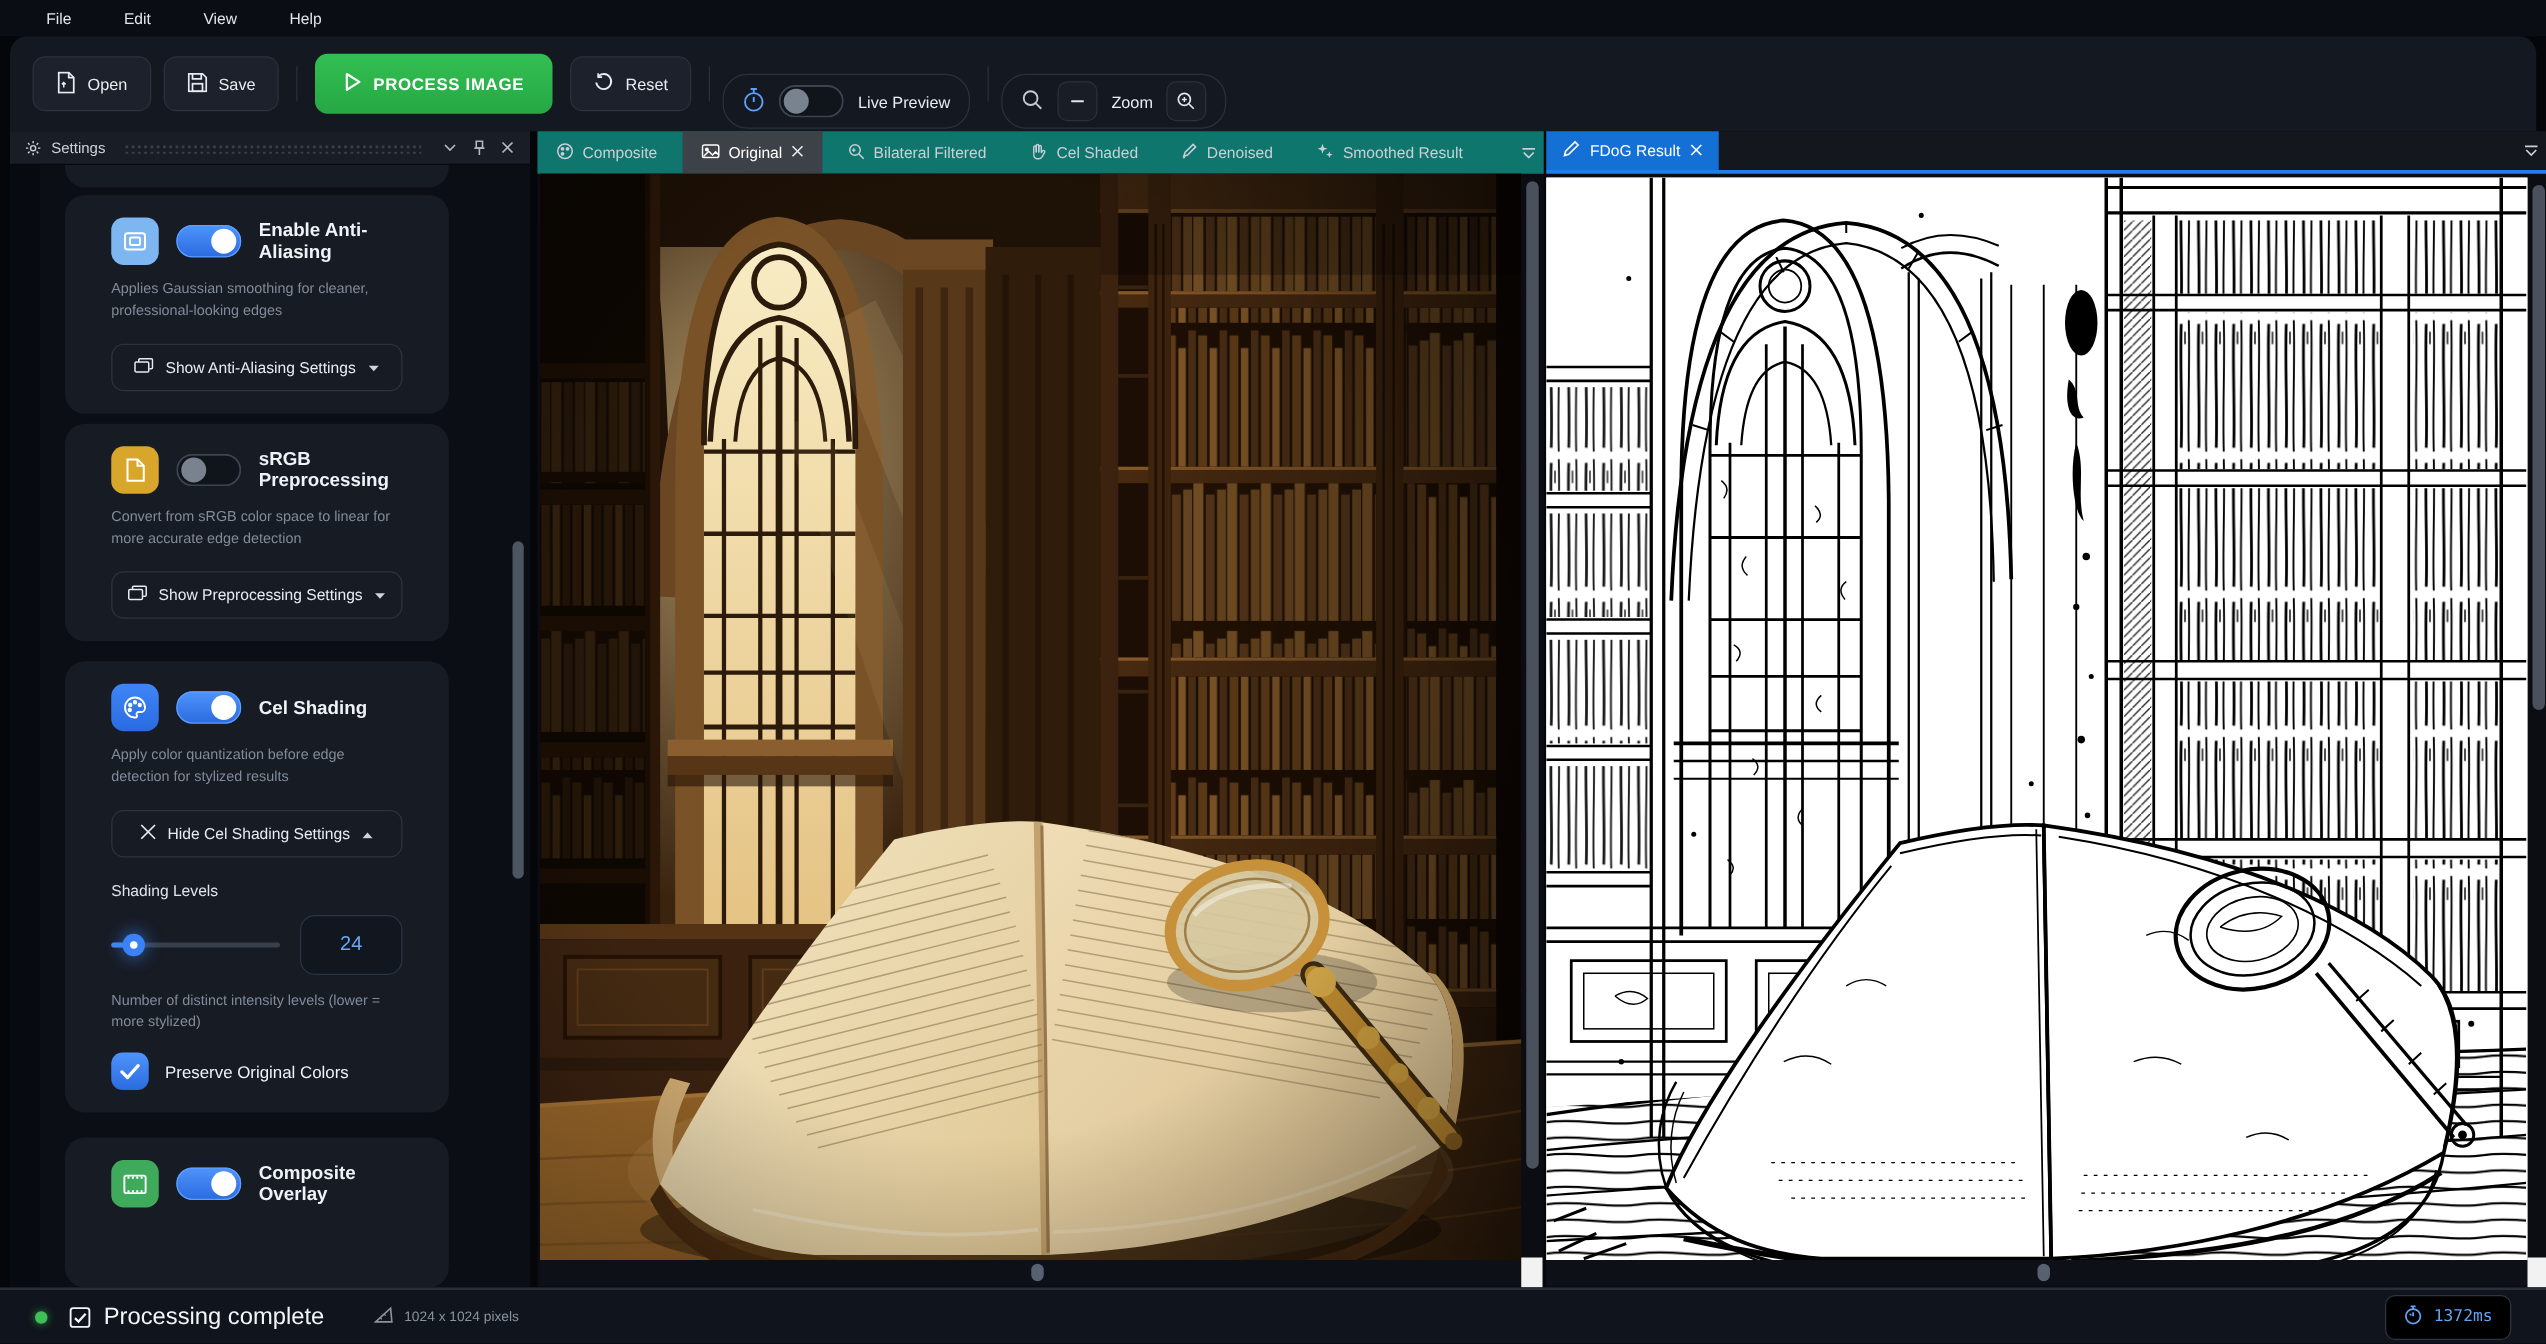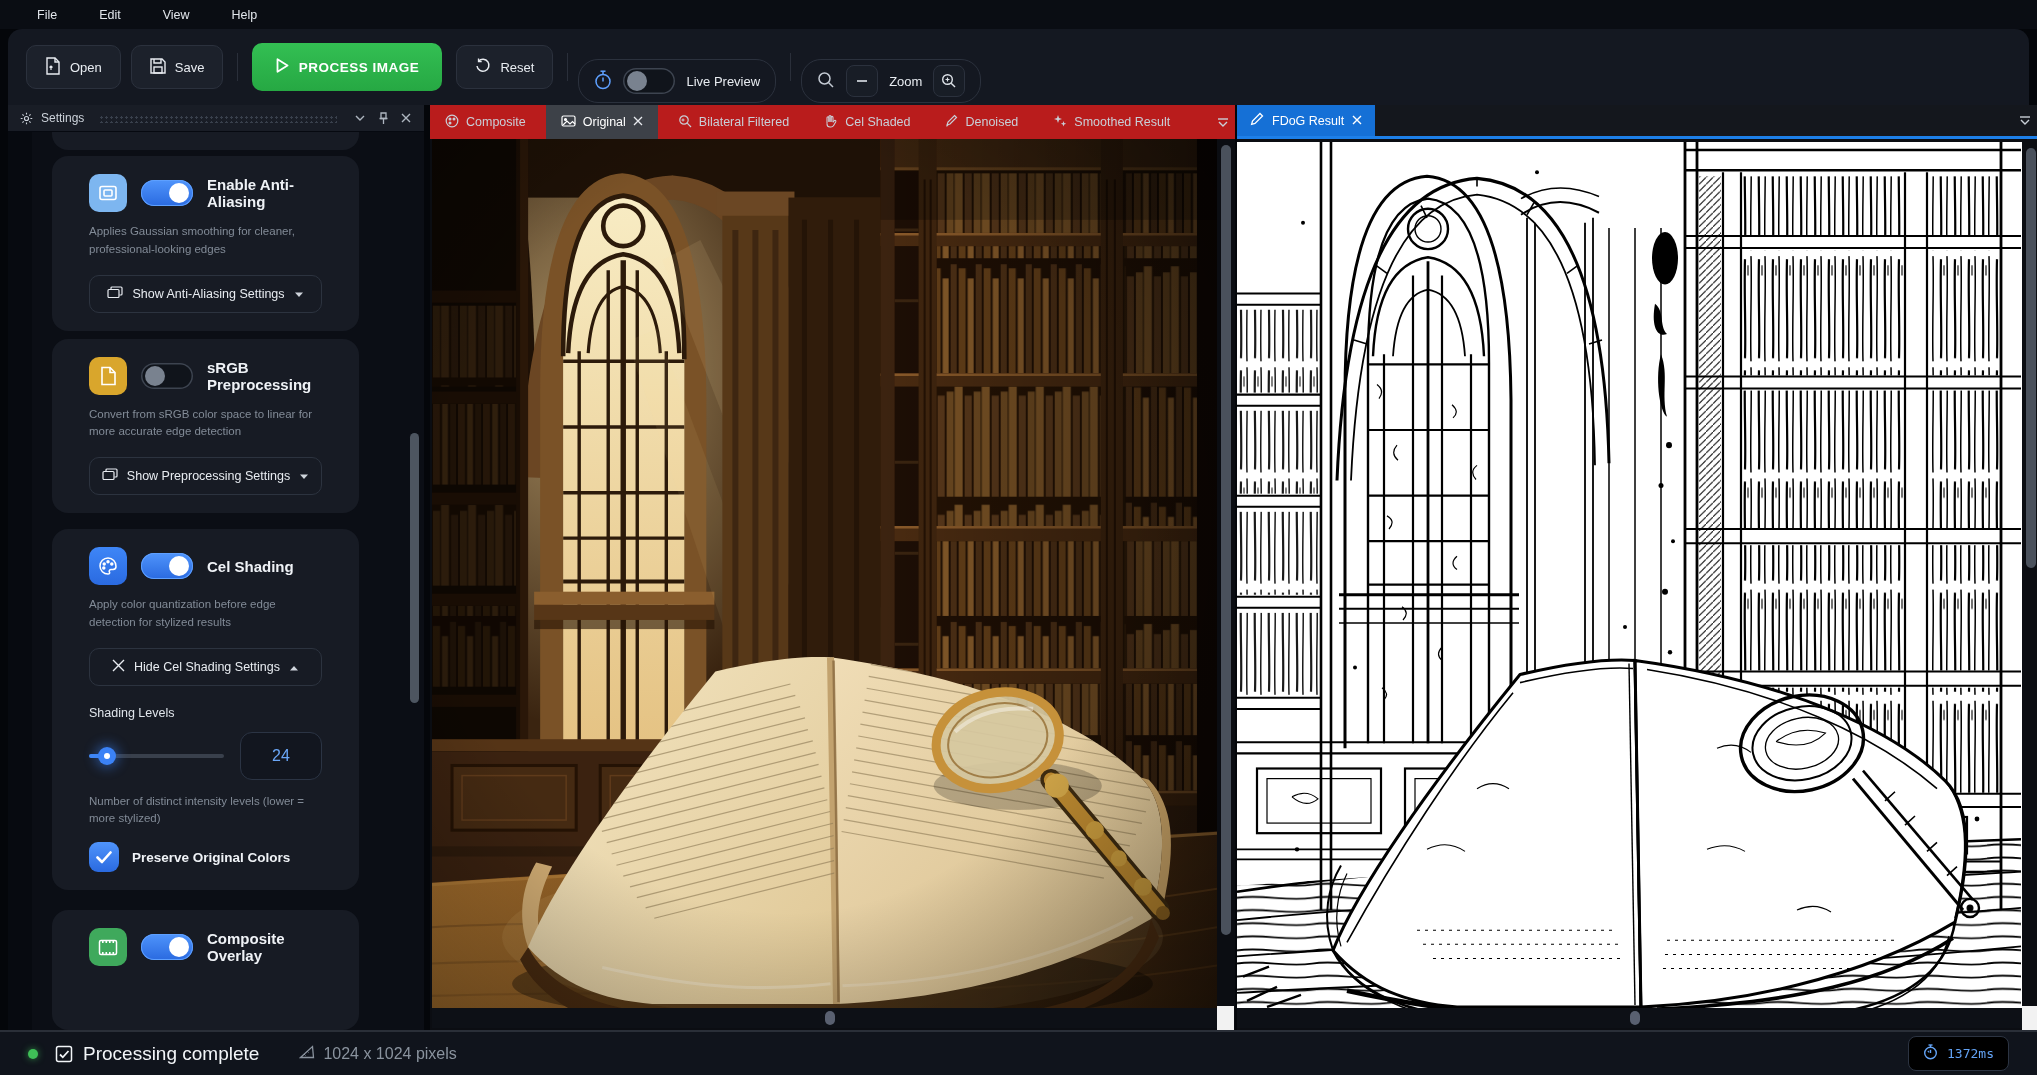--- a/index.html
+++ b/index.html
@@ -49,29 +49,29 @@
   .cdesc { margin-top:11px; font-size:11.5px; color:#828b97; line-height:1.55; }
   .cbtn { margin-top:16px; width:100%; height:38px; border-radius:10px; border:1px solid #2c333f; background:transparent; color:#e8ecf1; font-size:12.5px; display:flex; align-items:center; justify-content:center; gap:9px; }
   .sl-label { margin-top:20px; font-size:12.5px; color:#e0e5eb; }
   .sl-row { display:flex; align-items:center; gap:16px; margin-top:12px; }
   .sl-track { flex:1; height:4px; border-radius:2px; background:#39404c; position:relative; }
   .sl-fill { position:absolute; left:0; top:0; height:4px; width:13%; background:#3f87f6; border-radius:2px; }
   .sl-thumb { position:absolute; left:13%; top:50%; transform:translate(-50%,-50%); width:18px; height:18px; border-radius:50%; background:#3b82f6; box-shadow:0 0 12px 3px rgba(59,130,246,.45); display:grid; place-items:center; }
   .sl-thumb::after { content:""; width:6px; height:6px; border-radius:50%; background:#fff; }
   .sl-value { width:82px; height:48px; border-radius:12px; border:1px solid #2b3444; background:#12161f; display:grid; place-items:center; color:#6ba7f7; font-size:16px; flex:none; }
   .sl-note { margin-top:13px; font-size:11.5px; color:#828b97; line-height:1.5; }
-  .chk-row { display:flex; align-items:center; gap:13px; margin-top:15px;font-weight:bold; }
+  .chk-row { display:flex; align-items:center; gap:13px; margin-top:15px; }
   .chk { width:30px; height:30px; border-radius:9px; background:linear-gradient(180deg,#4f94fb,#2a6ae0); display:grid; place-items:center; flex:none; }
   .chk-label { font-size:13.5px; color:#eff2f6; }
   .mt8{margin-top:8px;} .mt16{margin-top:16px;} .mt20{margin-top:20px;} .mt6{margin-top:6px;}
   .pscroll { position:absolute; right:5px; top:328px; width:9px; height:270px; border-radius:5px; background:#4d5560; }
 
   
   .center { position:absolute; left:430px; top:105px; width:805px; height:925px; background:#0b0d12; }
-  .tabbar { position:relative; height:34px; background:#b91c1c; display:flex; align-items:stretch; font-size:12.5px; color:#c9cfd7; }
+  .tabbar { position:relative; height:34px; background:#0f766e; display:flex; align-items:stretch; font-size:12.5px; color:#c9cfd7; }
   .tab { display:flex; align-items:center; gap:7px; padding:0 15px; margin-right:5px; white-space:nowrap; }
   .tab.active { background:#3d4148; color:#fff; }
   .tab-overflow { position:absolute; right:6px; top:0; bottom:0; display:flex; align-items:center; color:#c9cfd7; }
   .viewport { position:absolute; left:2px; right:18px; top:34px; bottom:22px; background:#0a0c10; }
   .viewport svg { display:block; width:100%; height:100%; }
   .vscroll { position:absolute; right:2px; top:36px; bottom:26px; width:14px; background:#0b0d12; }
   .vthumb { position:absolute; left:2px; width:10px; border-radius:5px; background:#4a515c; }
   .hscroll { position:absolute; left:2px; right:18px; bottom:2px; height:20px; background:#0d1016; }
   .hthumb { position:absolute; left:50%; top:3px; width:10px; height:14px; border-radius:7px; background:#596070; }
   .corner { position:absolute; right:1px; bottom:0; width:17px; height:24px; background:#f2f2f2; }
@@ -83,21 +83,21 @@
   .viewport2 { position:absolute; left:0; right:15px; top:37px; bottom:22px; background:#ffffff; }
   .viewport2 svg { display:block; width:100%; height:100%; }
   .vscroll2 { position:absolute; right:0; top:39px; bottom:26px; width:13px; background:#0b0d12; }
   .corner2 { position:absolute; right:0; bottom:0; width:15px; height:24px; background:#f2f2f2; }
 
   
   .statusbar { position:absolute; left:0; right:0; bottom:0; height:45px; background:#10141c; border-top:2px solid #2a2f38; display:flex; align-items:center; padding:0 28px; }
   .sdot { width:10px; height:10px; border-radius:50%; background:#3fbf57; box-shadow:0 0 7px rgba(63,191,87,.7); margin-right:17px; }
   .schk { display:grid; place-items:center; margin-right:10px; color:#f2f5f8; }
   .stext { font-size:19px; color:#f2f5f8; margin-right:40px; }
-  .sdim { display:flex; align-items:center; gap:8px; color:#8a939e; font-size:16px; }
+  .sdim { display:flex; align-items:center; gap:8px; color:#8a939e; font-size:11px; }
   .sspacer { flex:1; }
   .timing { display:flex; align-items:center; gap:9px; border:1px solid #2c3442; border-radius:8px; padding:7px 14px; background:#000000; color:#63a3f5; font-family:"DejaVu Sans Mono",monospace; font-size:13px; }
   svg { display:inline-block; }
 </style>
 </head>
 <body>
 
 <div id="app">
 
   <div class="menubar">

